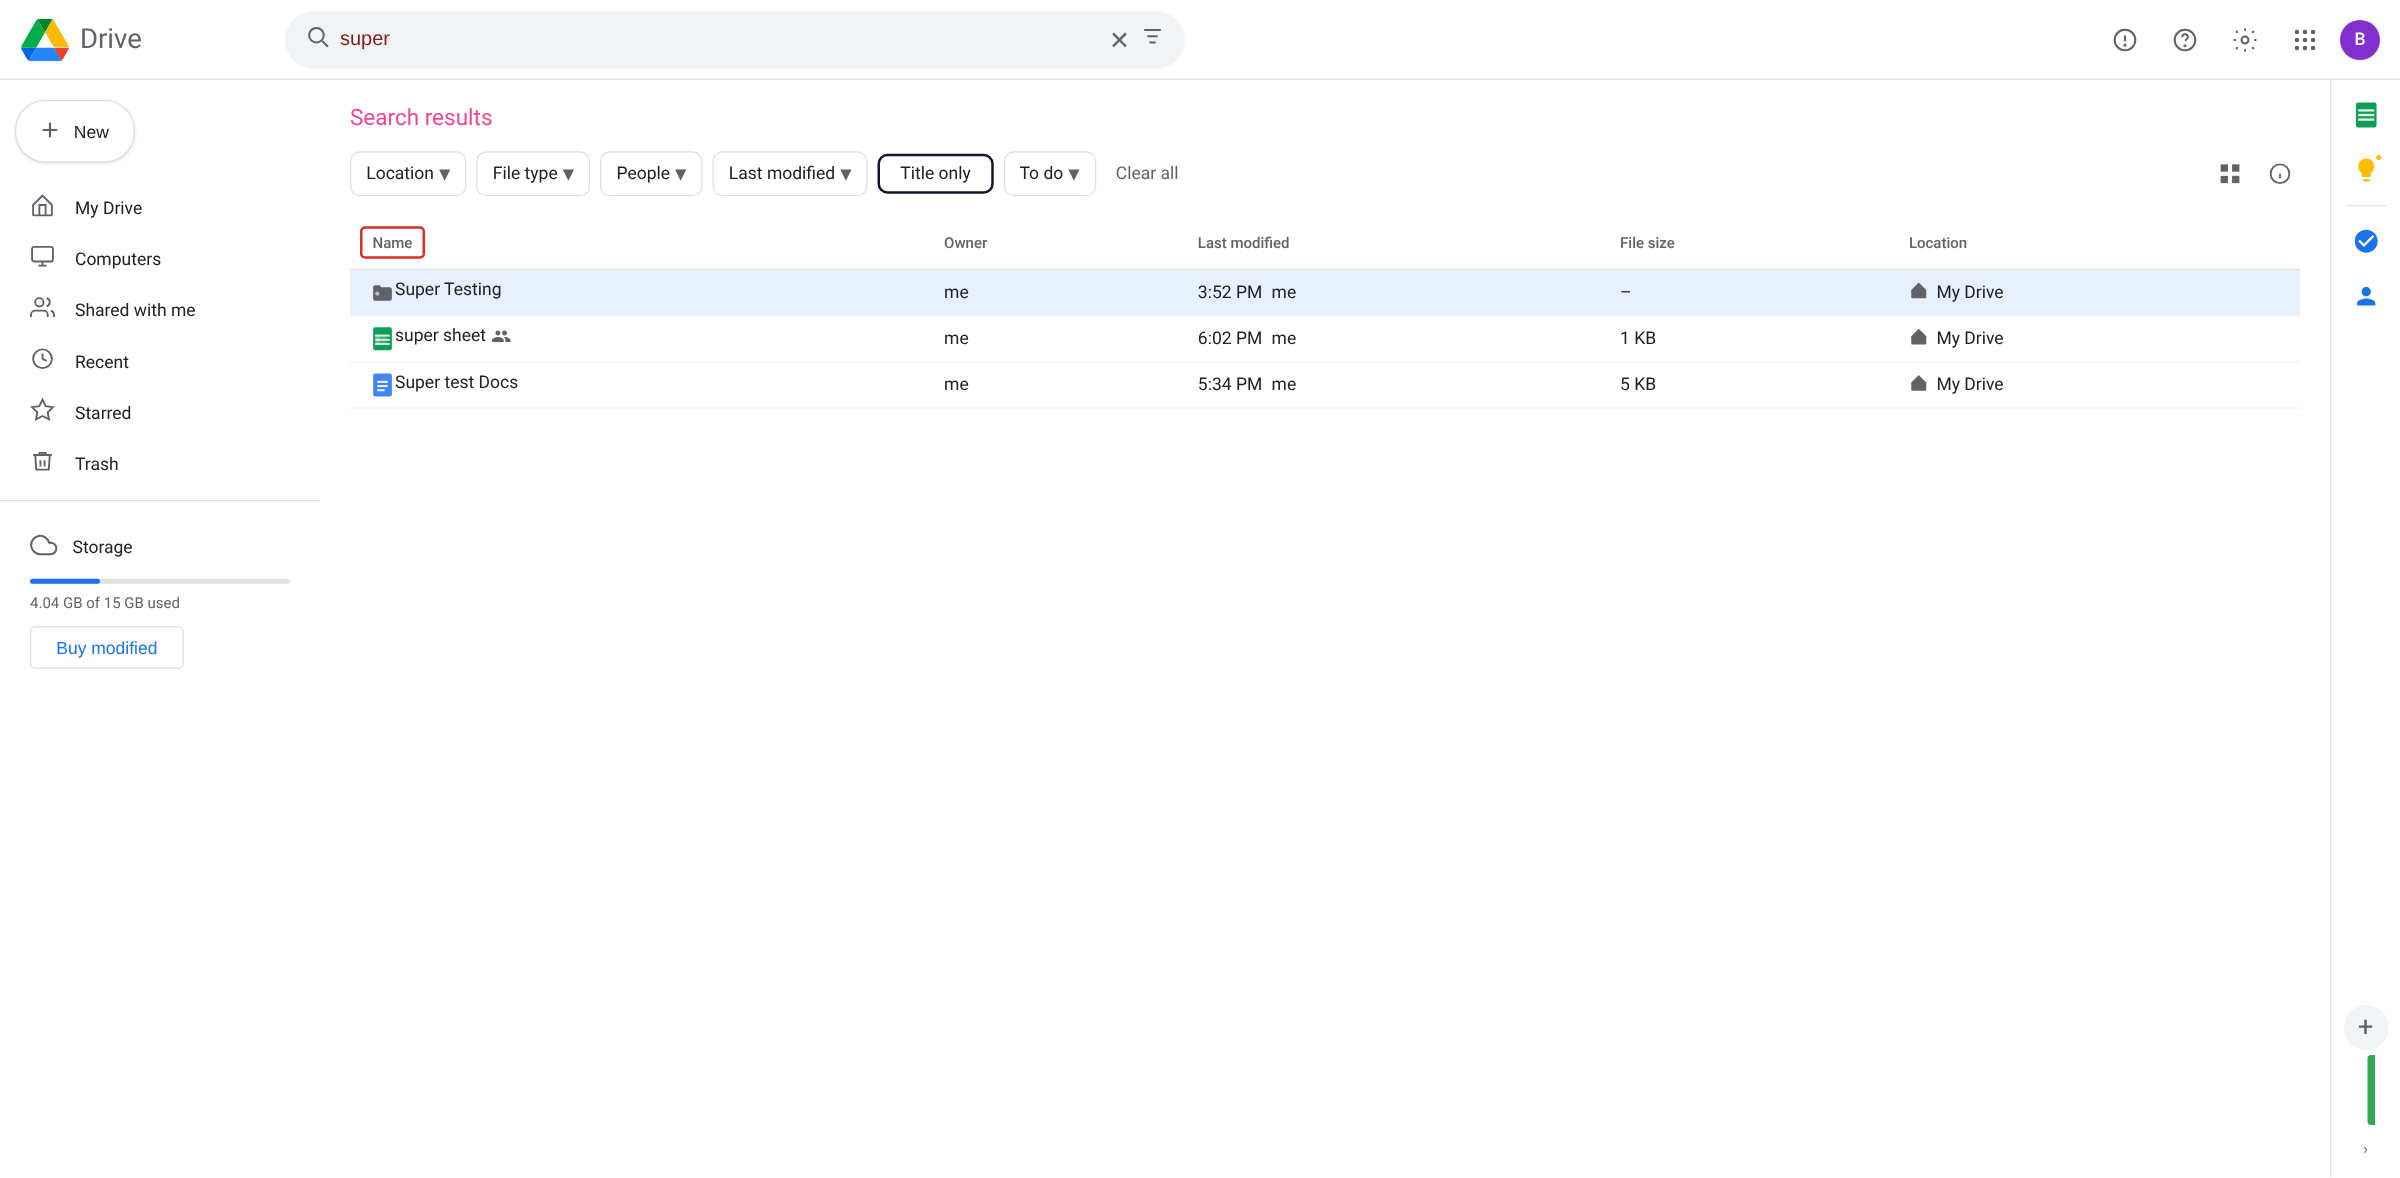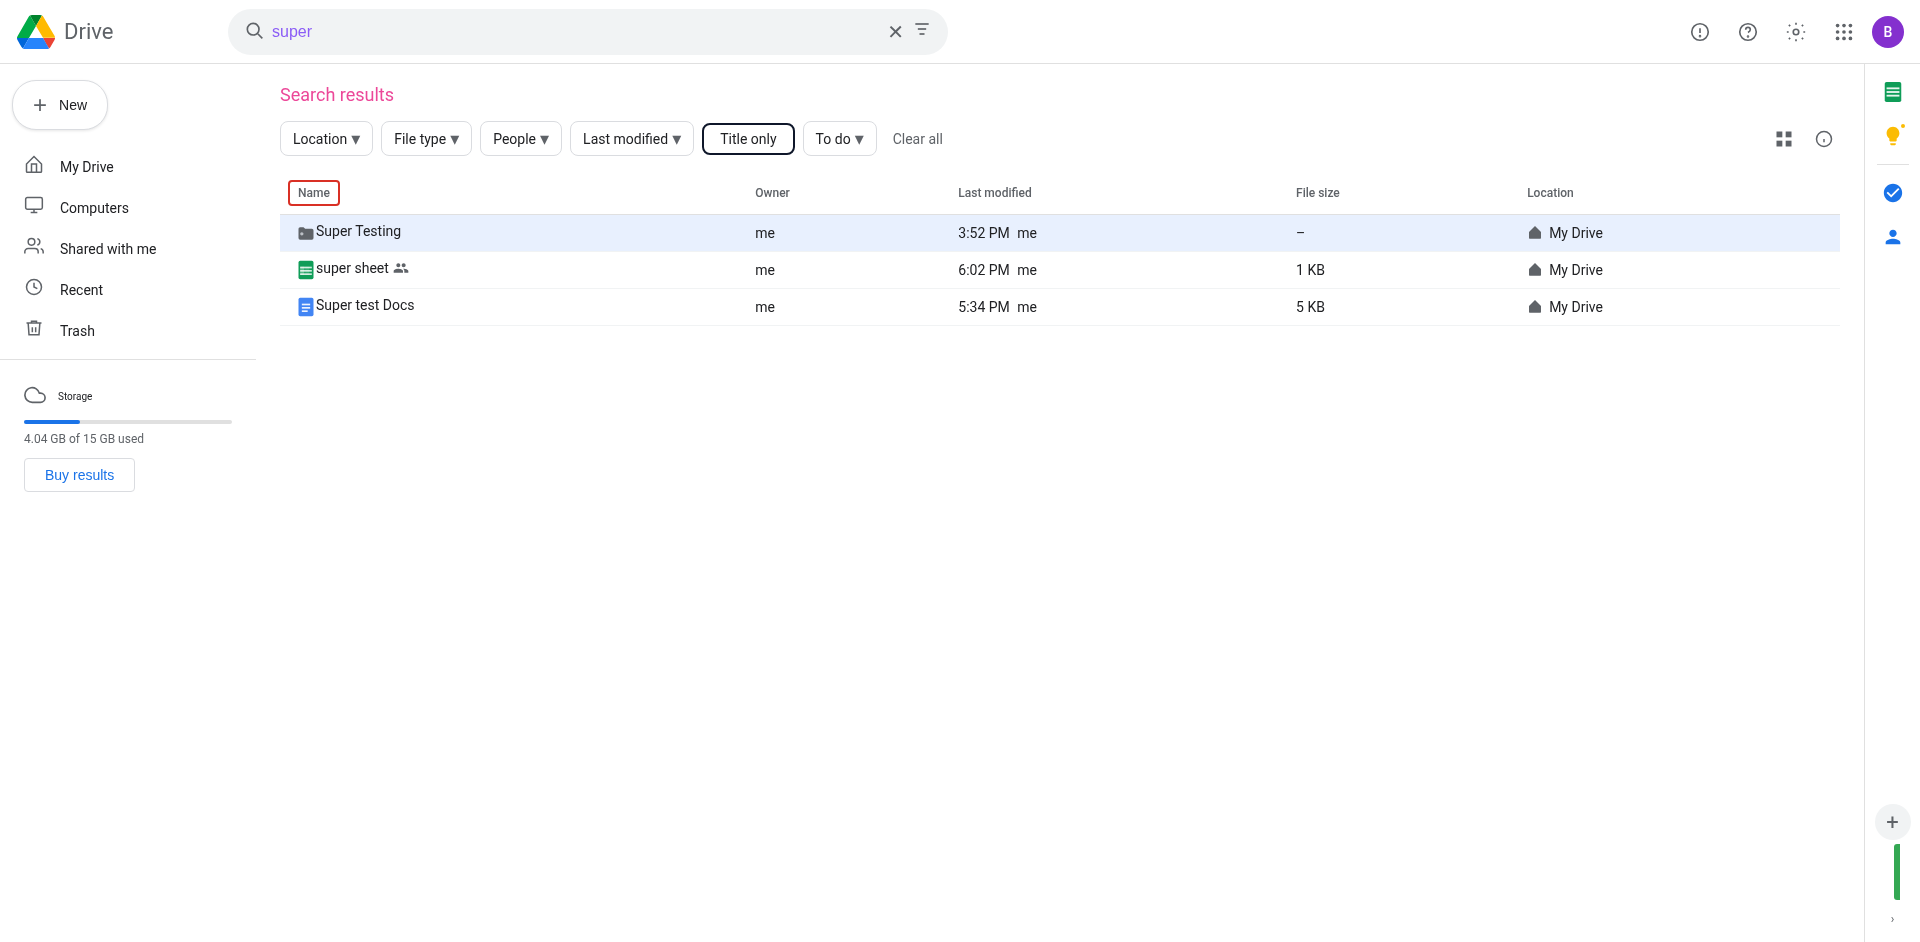--- a/index.html
+++ b/index.html
@@ -7,21 +7,21 @@
 
     
     .topbar {
       display: flex; align-items: center; padding: 8px 16px; gap: 12px; height: 64px; border-bottom: 1px solid #e0e0e0;
     }
     .logo-area { display: flex; align-items: center; gap: 8px; min-width: 200px; }
     .logo-text { font-size: 22px; color: #5f6368; font-weight: 400; }
     .search-bar {
       flex: 1; max-width: 720px; display: flex; align-items: center; background: #f1f3f4; border-radius: 24px; padding: 0 16px; height: 46px; gap: 8px;
     }
-    .search-bar input { border: none; background: transparent; outline: none; flex: 1; font-size: 16px; color: #8b5cf6; }
+    .search-bar input { border: none; background: transparent; outline: none; flex: 1; font-size: 16px; color: #7f1d1d; }
     .search-icon-wrap { color: #5f6368; font-size: 18px; }
     .search-clear { color: #5f6368; cursor: pointer; font-size: 20px; }
     .search-filter { color: #5f6368; cursor: pointer; font-size: 20px; }
     .topbar-right { display: flex; align-items: center; gap: 8px; margin-left: auto; }
     .topbar-icon { width: 40px; height: 40px; display: flex; align-items: center; justify-content: center; border-radius: 50%; cursor: pointer; color: #5f6368; font-size: 20px; }
     .avatar { width: 32px; height: 32px; border-radius: 50%; background: #8430CE; color: white; display: flex; align-items: center; justify-content: center; font-size: 14px; font-weight: 500; cursor: pointer; }
 
     
     .main-layout { display: flex; flex: 1; overflow: hidden; }
 
@@ -32,21 +32,21 @@
       background: #fff; border: 1px solid #dadce0; border-radius: 24px; padding: 12px 20px;
       cursor: pointer; font-size: 14px; font-weight: 500; color: #202124; box-shadow: 0 1px 3px rgba(0,0,0,.1);
     }
     .sidebar-item {
       display: flex; align-items: center; gap: 16px; padding: 8px 24px; border-radius: 0 24px 24px 0;
       cursor: pointer; font-size: 14px; color: #202124; margin-right: 16px;
     }
     .sidebar-icon { font-size: 20px; color: #5f6368; width: 20px; text-align: center; }
     .sidebar-divider { height: 1px; background: #e0e0e0; margin: 8px 0; }
     .storage-section { padding: 16px 24px; }
-    .storage-label { font-size: 10px; color: #202124; display: flex; align-items: center; gap: 12px; margin-bottom: 12px; }
+    .storage-label { font-size: 14px; color: #202124; display: flex; align-items: center; gap: 12px; margin-bottom: 12px; }
     .storage-bar { height: 4px; background: #e0e0e0; border-radius: 2px; margin-bottom: 8px; }
     .storage-bar-fill { height: 100%; background: #1a73e8; border-radius: 2px; width: 27%; }
     .storage-text { font-size: 12px; color: #5f6368; margin-bottom: 12px; }
     .buy-storage-btn {
       border: 1px solid #dadce0; border-radius: 4px; padding: 8px 20px; cursor: pointer;
       font-size: 14px; color: #1a73e8; background: #fff; font-weight: 500;
     }
 
     
     .content { flex: 1; overflow-y: auto; padding: 0; }
@@ -208,20 +208,28 @@
     <div class="sidebar-item">
       <span class="sidebar-icon">
         <svg width="20" height="20" viewBox="0 0 24 24" fill="none" stroke="#5f6368" stroke-width="1.8">
           <circle cx="12" cy="12" r="9"></circle>
             <polyline points="12 7 12 12 16 14"></polyline>
         </svg>
       </span>
       <span>Recent</span>
     </div>
 
+    <div class="sidebar-item">
+      <span class="sidebar-icon">
+        <svg width="20" height="20" viewBox="0 0 24 24" fill="none" stroke="#5f6368" stroke-width="1.8">
+          <polygon points="12 2 15.09 8.26 22 9.27 17 14.14 18.18 21.02 12 17.77 5.82 21.02 7 14.14 2 9.27 8.91 8.26 12 2"></polygon>
+        </svg>
+      </span>
+      <span>Starred</span>
+    </div>
 
     <div class="sidebar-item">
       <span class="sidebar-icon">
         <svg width="20" height="20" viewBox="0 0 24 24" fill="none" stroke="#5f6368" stroke-width="1.8">
           <polyline points="3 6 5 6 21 6"></polyline>
             <path d="M19 6l-1 14H6L5 6"></path>
             <path d="M10 11v6M14 11v6"></path>
             <path d="M9 6V4h6v2"></path>
         </svg>
       </span>
@@ -236,21 +244,21 @@
           <svg width="22" height="22" viewBox="0 0 24 24" fill="none" stroke="#5f6368" stroke-width="1.8">
             <path d="M18 10h-1.26A8 8 0 109 20h9a5 5 0 000-10z"></path>
           </svg>
         </span>
         <span>Storage</span>
       </div>
       <div class="storage-bar">
         <div class="storage-bar-fill"></div>
       </div>
       <div class="storage-text">4.04 GB of 15 GB used</div>
-      <button class="buy-storage-btn">Buy results</button>
+      <button class="buy-storage-btn">Buy modified</button>
     </div>
   </div>
 
   <div class="content">
     <div class="content-inner">
       <h2 class="search-results-title">Search results</h2>
 
       <div class="filter-bar">
         <div class="filter-chip">
           <span>Location</span>

